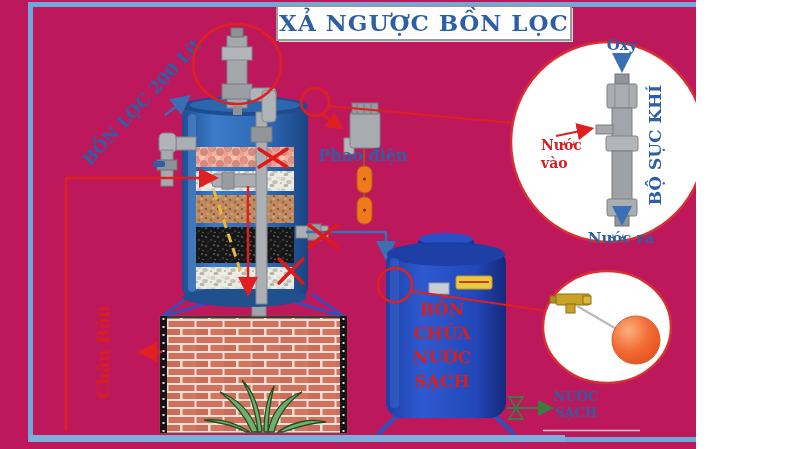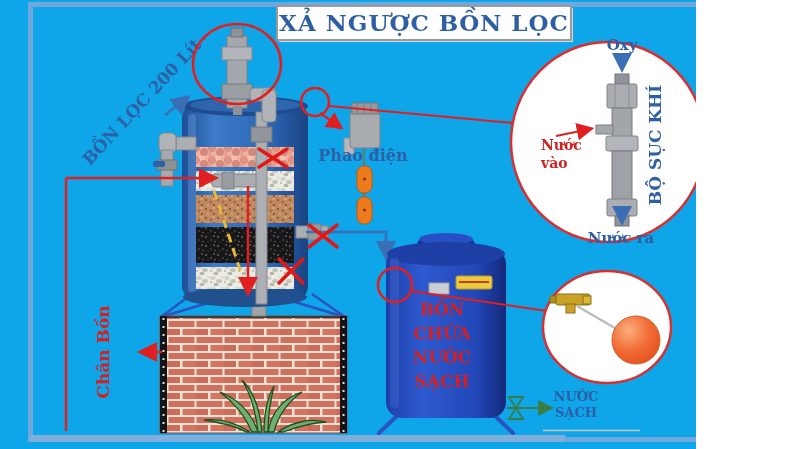--- a/index.html
+++ b/index.html
@@ -1,16 +1,16 @@
 <!DOCTYPE html>
 <html><head>
 <meta charset="utf-8">
 <style>
   html,body{margin:0;padding:0;background:#fff;}
-  .stage{position:relative;width:696px;height:449px;background:#0ea5e9;overflow:hidden;
+  .stage{position:relative;width:696px;height:449px;background:#be185d;overflow:hidden;
          font-family:"DejaVu Serif","Liberation Serif",serif;}
   svg{display:block;}
   text{font-family:"DejaVu Serif","Liberation Serif",serif;font-weight:bold;}
   .title-t{font-size:23px;letter-spacing:1px;}
   .lbl-blue{fill:#2E5FA3;}
   .lbl-red{fill:#D42020;}
   .t17{font-size:17px;}
   .t16{font-size:16px;}
   .t15{font-size:15px;}
   .t14{font-size:14px;}

